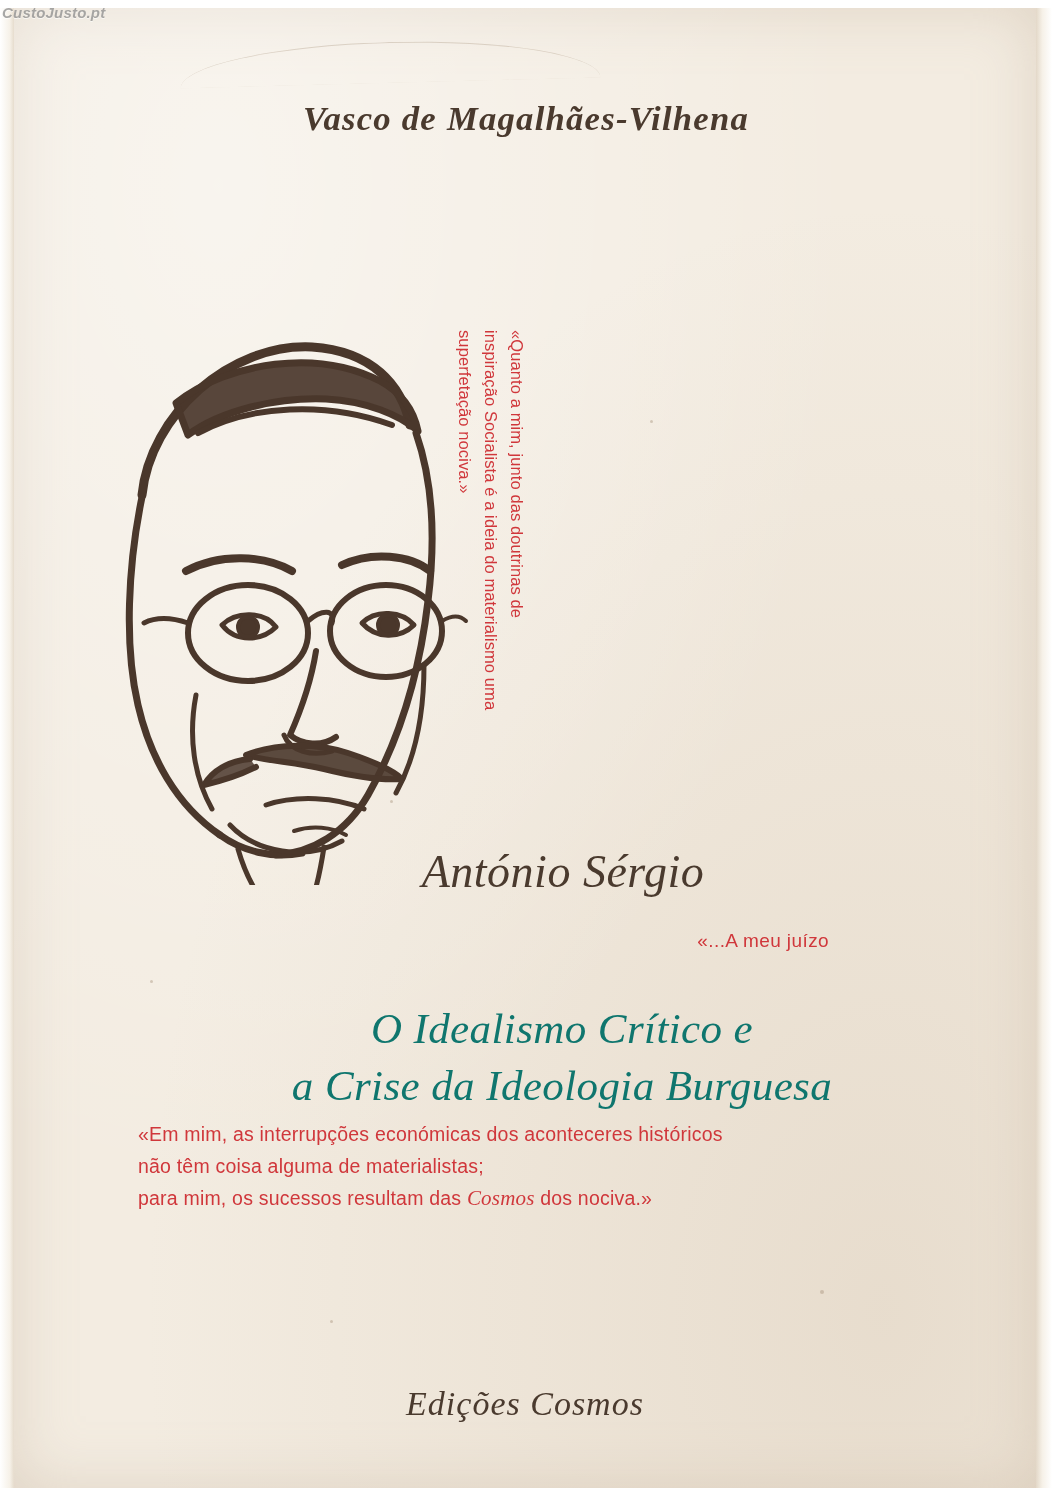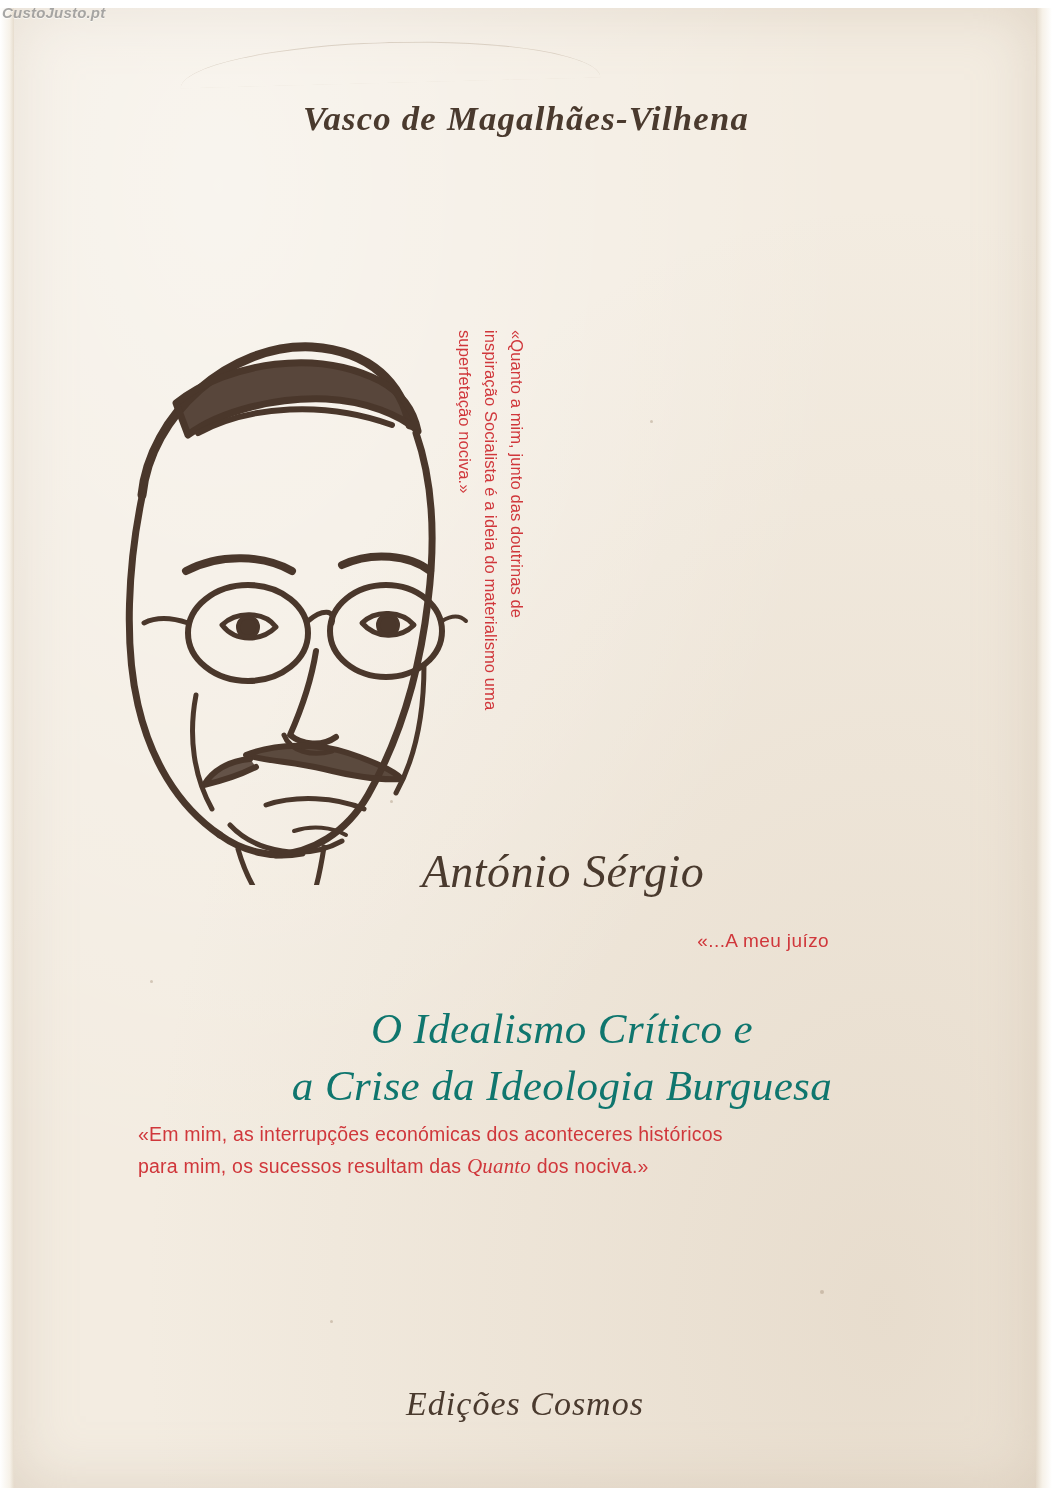--- a/index.html
+++ b/index.html
@@ -316,20 +316,21 @@
     <div>«...A meu juízo</div>
   </div>
 
   <div id="title">
     <span class="l1">O Idealismo Crítico e</span>
     <span class="l2">a Crise da Ideologia Burguesa</span>
   </div>
 
   <div id="quote3">
     <div>«Em mim, as interrupções económicas dos aconteceres históricos</div>
+    <div>não têm coisa alguma de materialistas;</div>
     <div>
-      <span>para mim, os sucessos resultam das </span><span class="ital">Quanto</span><span> dos nociva.»</span>
+      <span>para mim, os sucessos resultam das </span><span class="ital">Cosmos</span><span> dos nociva.»</span>
     </div>
   </div>
 
   <div id="publisher">Edições Cosmos</div>
 
 </div>
 
 </body></html>

